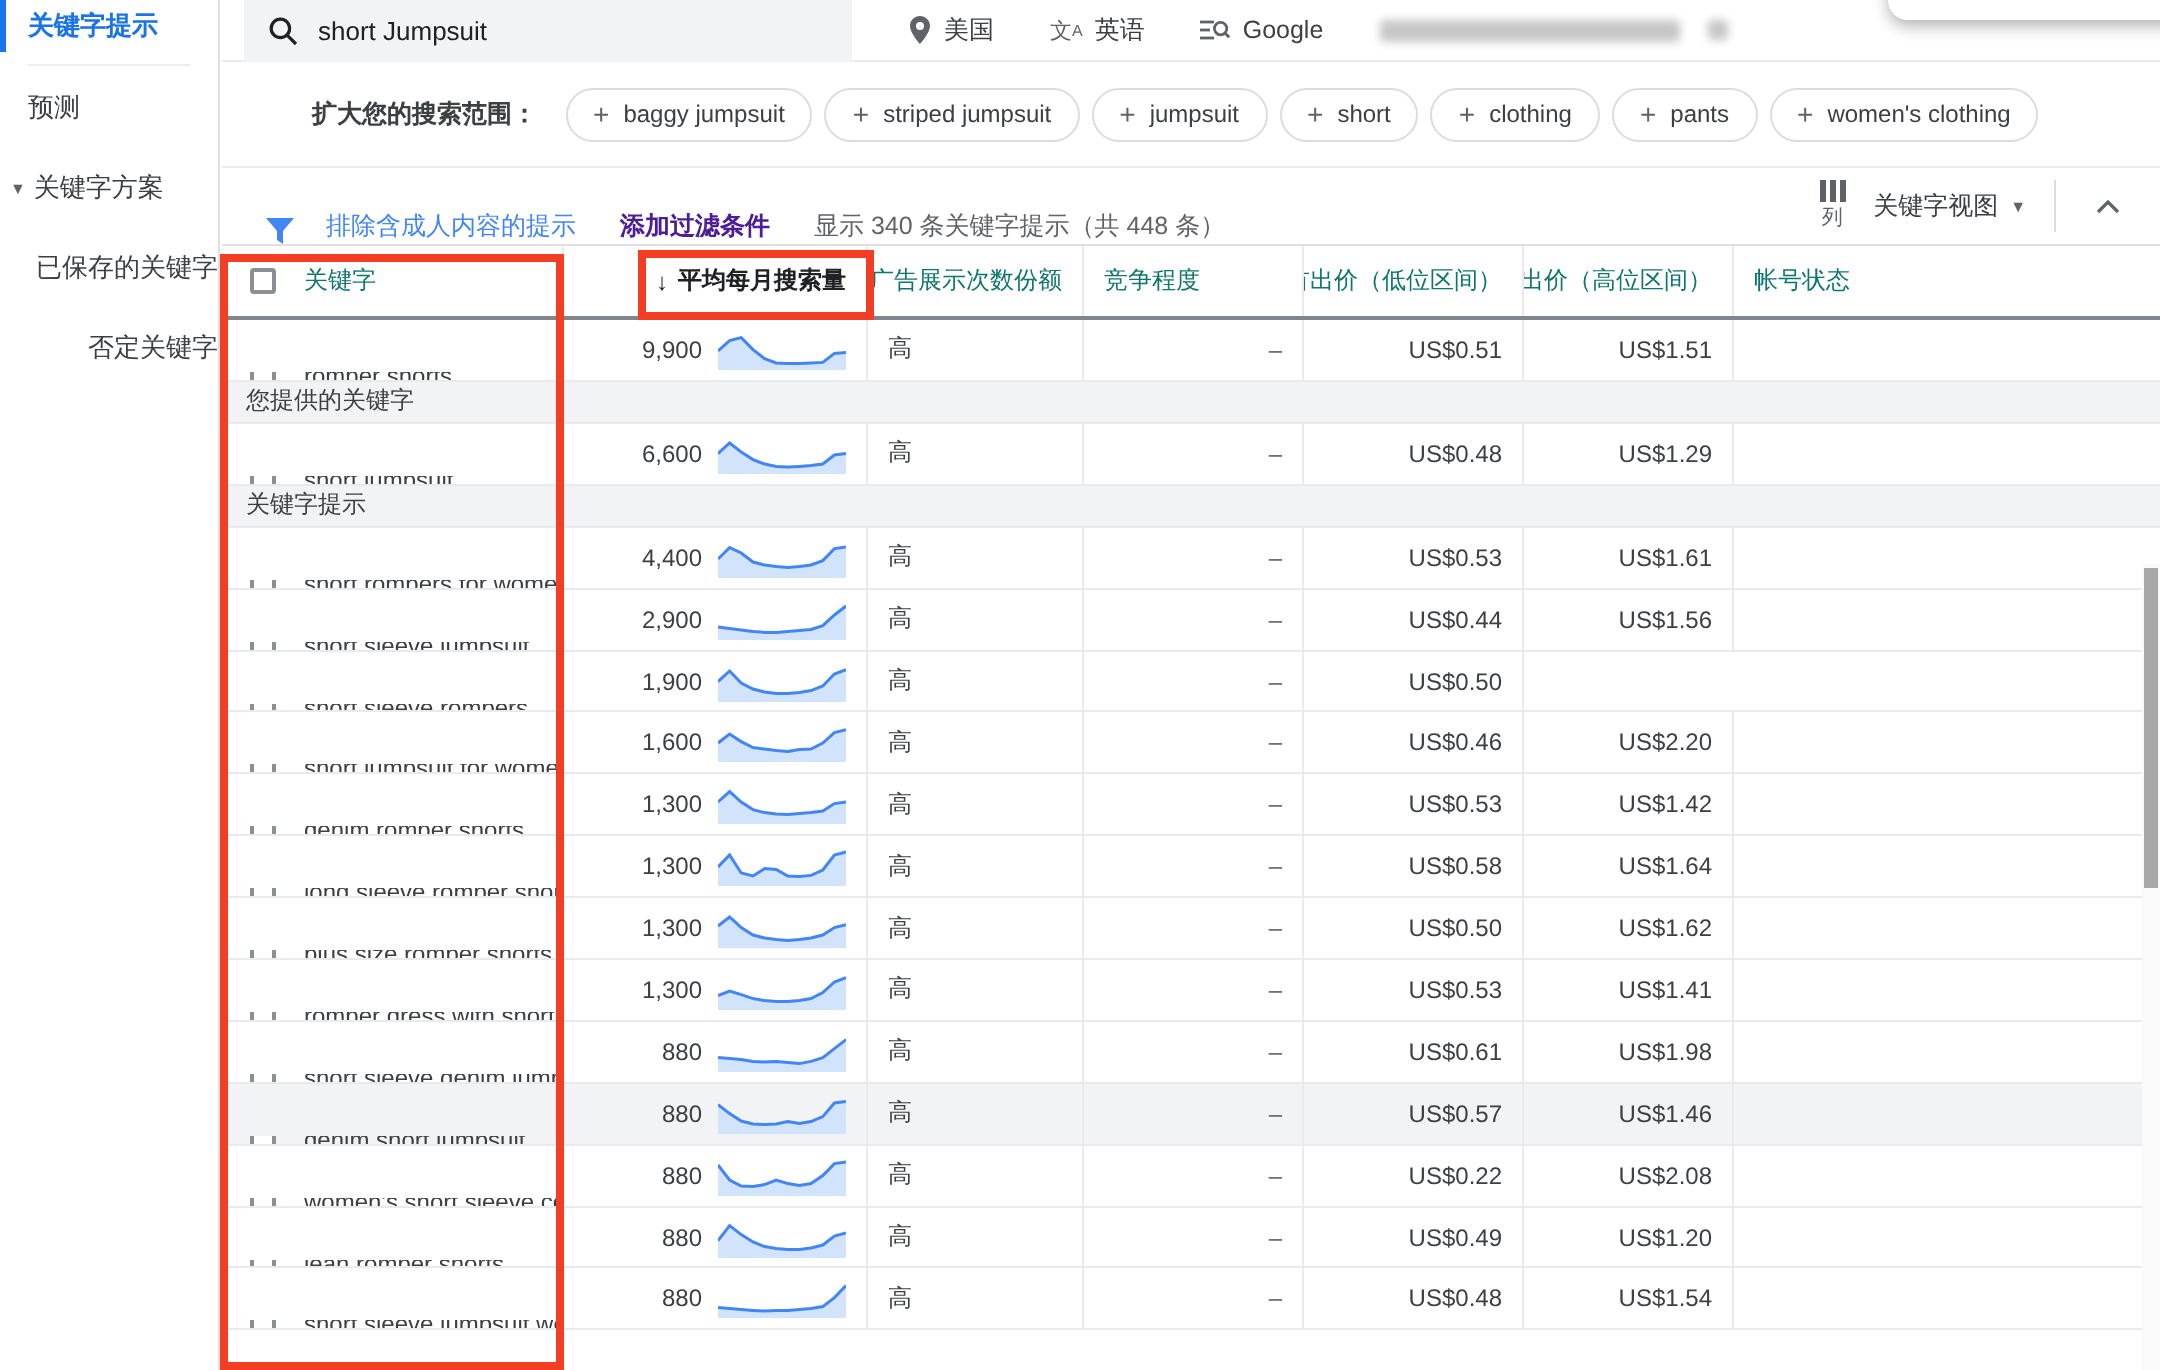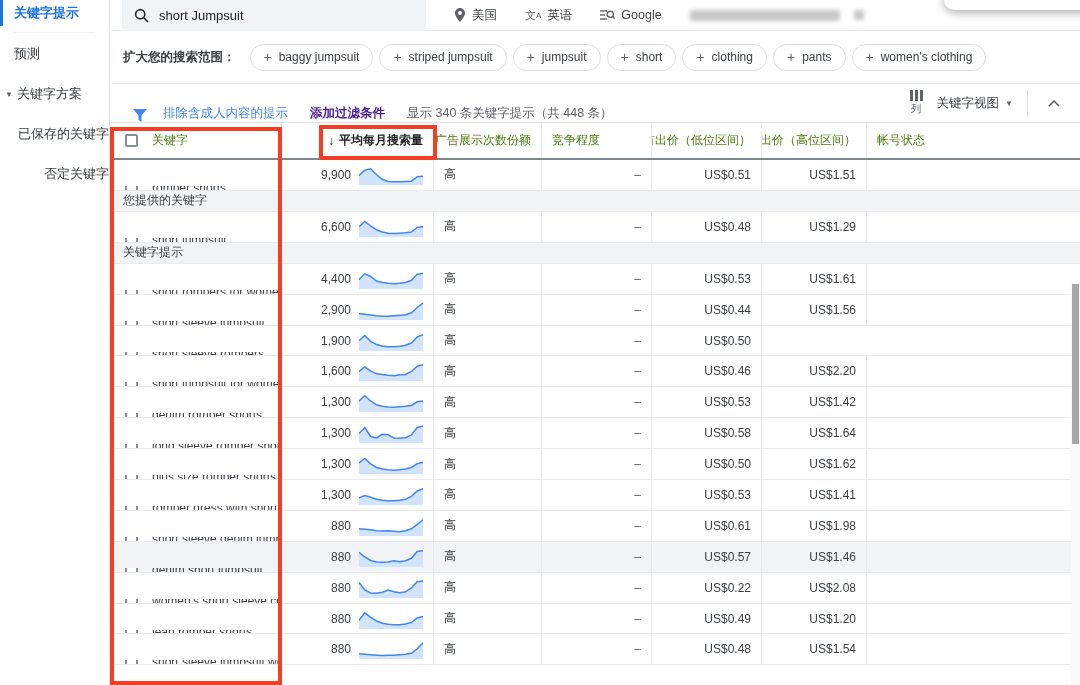--- a/index.html
+++ b/index.html
@@ -33,21 +33,21 @@
   .top-setting { display:flex; align-items:center; gap:6px; font-size:12.5px;
     color:#3c4043; margin-left:28px; cursor:pointer; white-space:nowrap; }
   .ticon { color:#5f6368; display:inline-flex; align-items:center; }
   .redact { background:#c7c7c7; border-radius:2px; filter:blur(2px); }
   .overlay-card { position:absolute; left:833px; top:-14px; width:280px; height:24px;
     background:#fff; border-radius:10px; box-shadow:0 3px 8px rgba(0,0,0,0.30); z-index:60; }
 
   
   .chips-row { display:flex; align-items:center; height:53px;
     border-bottom:1px solid #e8eaed; padding-left:12px; }
-  .chips-label { font-size:12.5px; color:#3c4043; font-weight:bold; margin-right:14px; white-space:nowrap; }
+  .chips-label { font-size:12.5px; color:#3c4043; font-weight:bold; margin-right:14px; white-space:nowrap;margin-left:33px; }
   .chip { display:inline-flex; align-items:center; gap:7px; border:1px solid #dadce0;
     border-radius:14px; height:27px; padding:0 13px; margin-right:6px; font-size:12px;
     color:#3c4043; cursor:pointer; background:#fff; white-space:nowrap; }
   .chip .plus { color:#5f6368; font-size:14px; line-height:1; }
 
   
   .filter-row { display:flex; align-items:flex-end; height:38px; padding-left:22px;
     font-size:12.5px; position:relative; }
   .funnel { margin-right:16px; display:inline-flex; }
   .link-blue { color:#4285f4; cursor:pointer; margin-right:22px; white-space:nowrap; }
@@ -62,21 +62,21 @@
   .view-select { display:flex; align-items:center; gap:6px; font-size:12.5px;
     color:#3c4043; cursor:pointer; white-space:nowrap; }
   .dd-arrow { font-size:8px; color:#5f6368; }
   .vdiv { width:1px; height:26px; background:#dadce0; }
   .collapse { color:#5f6368; font-size:13px; cursor:pointer; padding:0 6px; }
 
   
   .table { position:absolute; left:0; top:122px; right:0; bottom:0; }
   .grid-row { display:grid; grid-template-columns:171px 152px 108px 110px 110px 105px auto; }
   .thead { height:38px; border-top:1px solid #e0e0e0; border-bottom:2px solid #80868b; }
-  .th { display:flex; align-items:center; font-size:12px; color:#4d7c0f;
+  .th { display:flex; align-items:center; font-size:12px; color:#0f766e;
     padding:0 10px; border-right:1px solid #e8eaed; overflow:hidden; white-space:nowrap; }
   .th:last-child { border-right:none; }
   .th.right { justify-content:flex-end; }
   .th.sorted { color:#202124; font-weight:bold; justify-content:flex-end; }
   .sort-arrow { margin-right:5px; font-weight:normal; color:#202124; }
   .th-keyword { gap:14px; padding-left:14px; }
 
   .rows {}
   .row { height:30.9px; border-bottom:1px solid #e8eaed; background:#fff; }
   .row.gray { background:#f1f3f4; }

